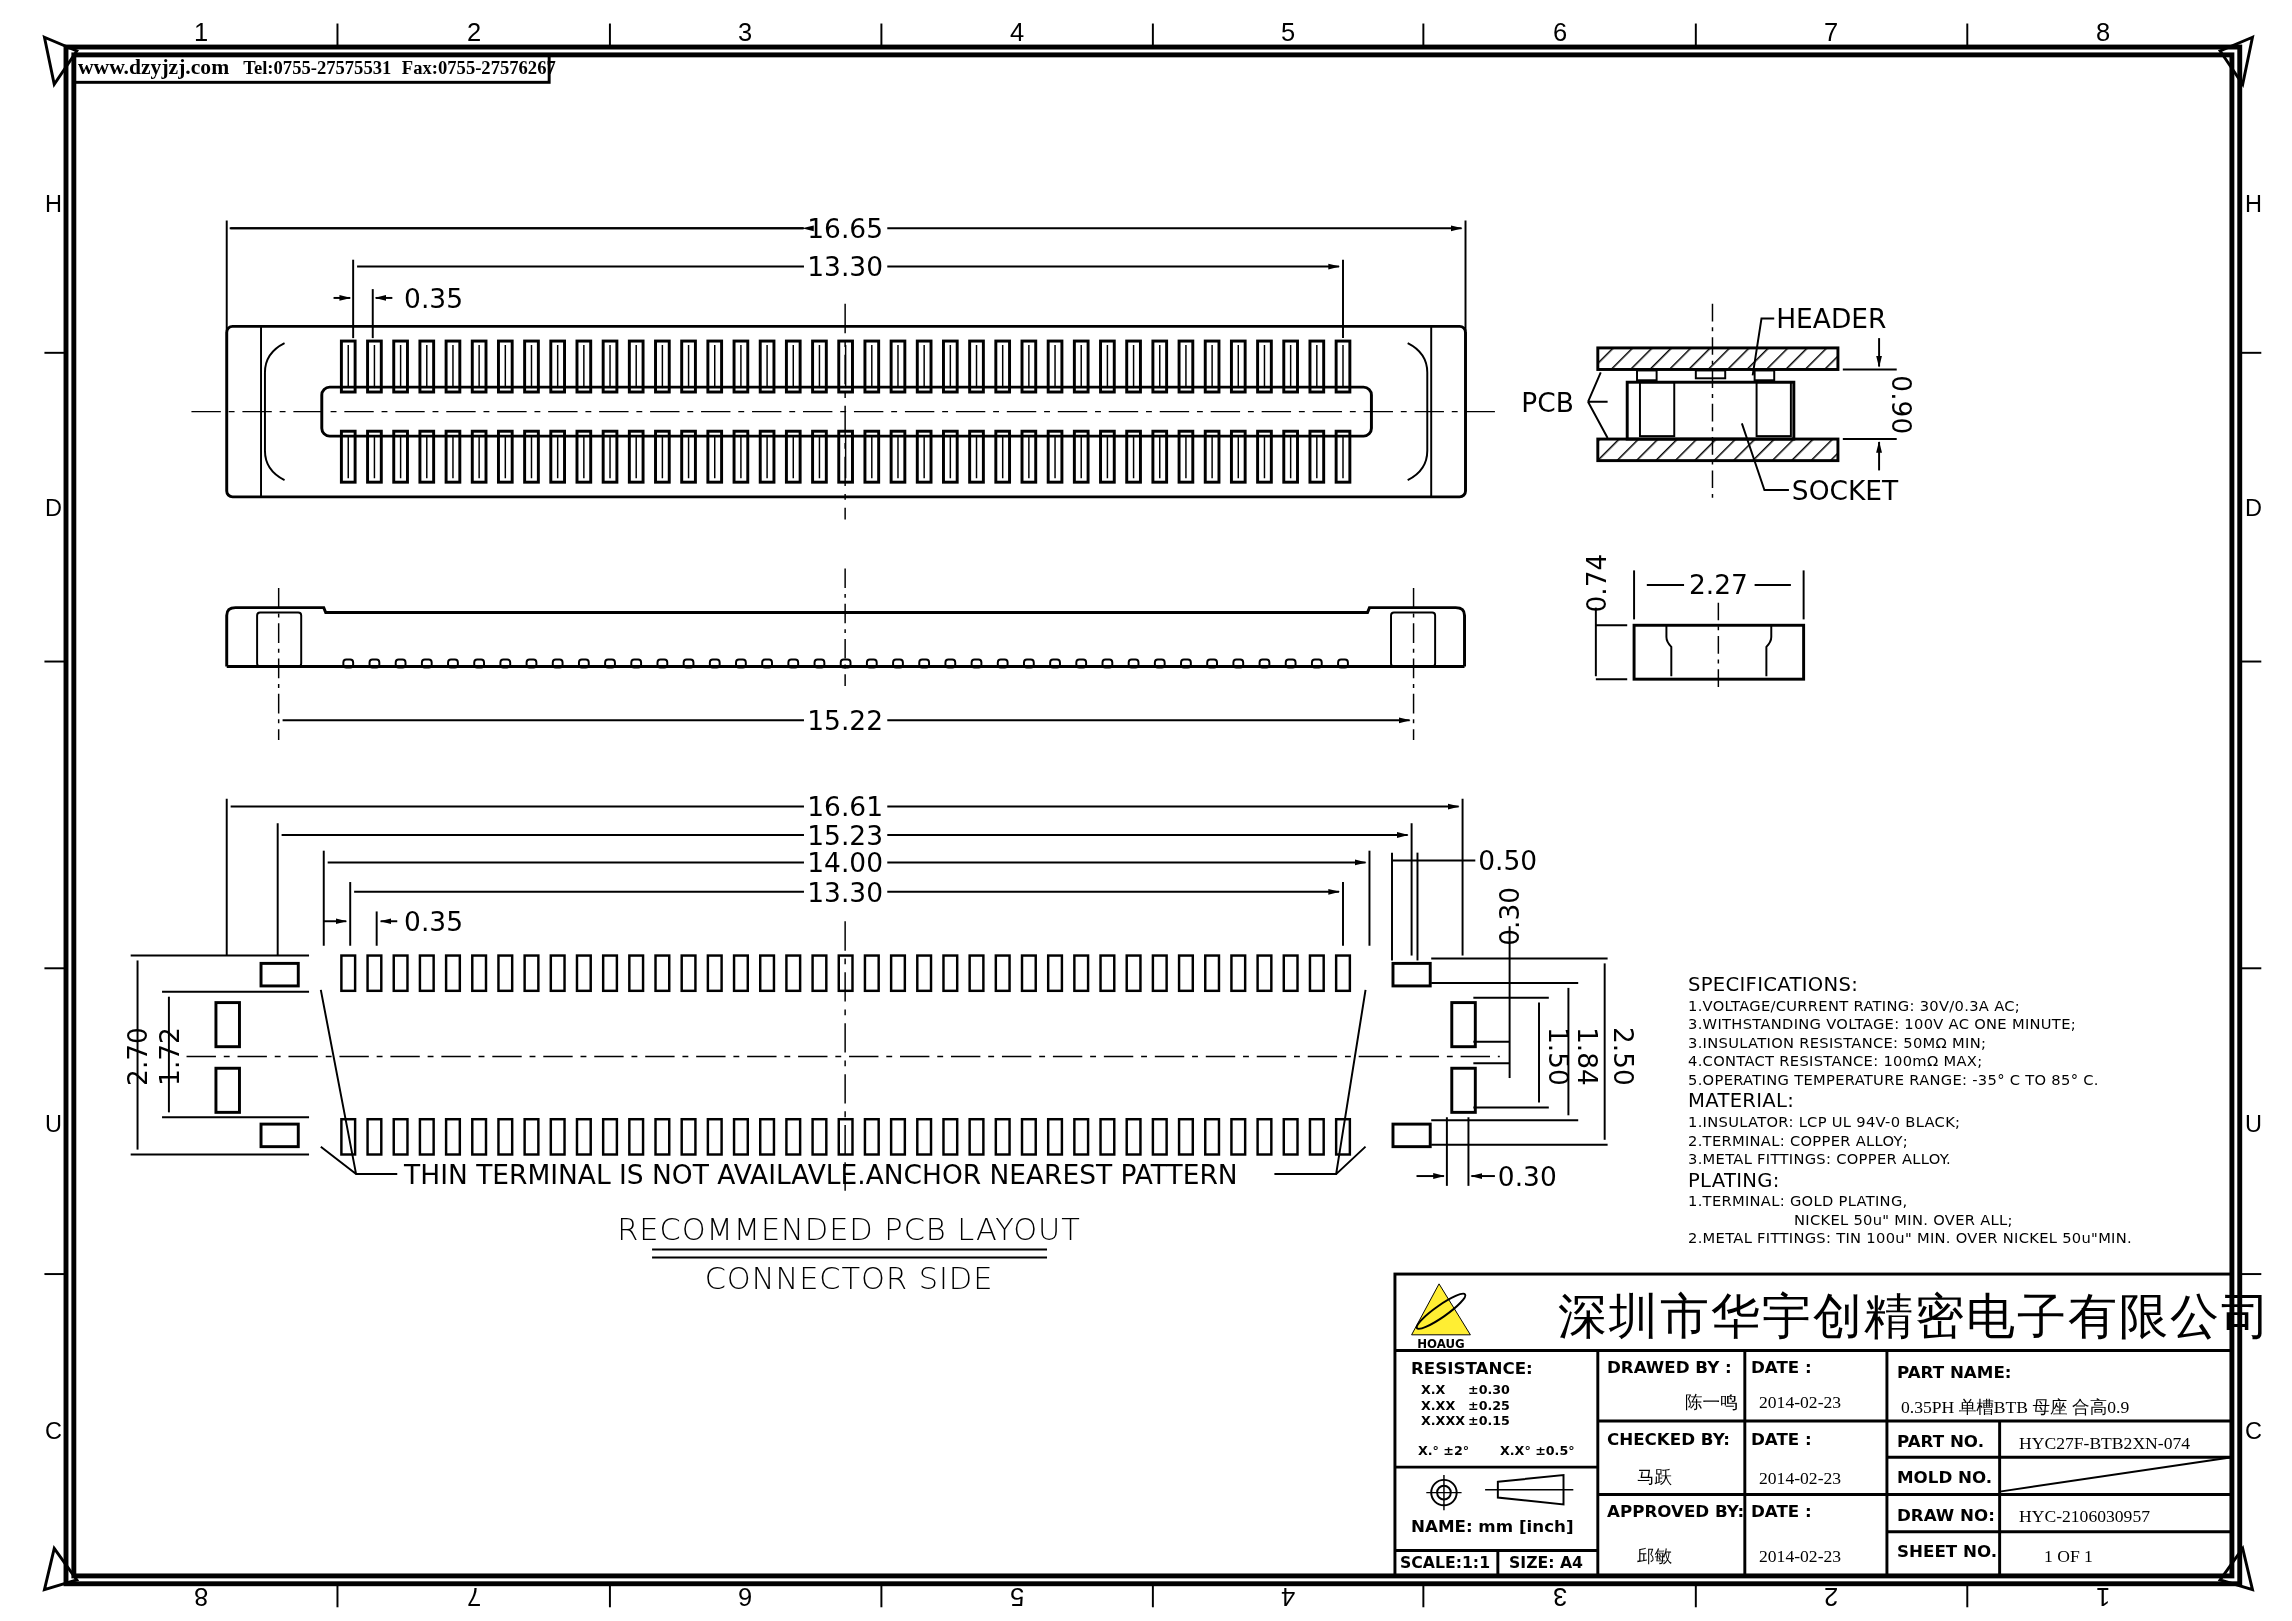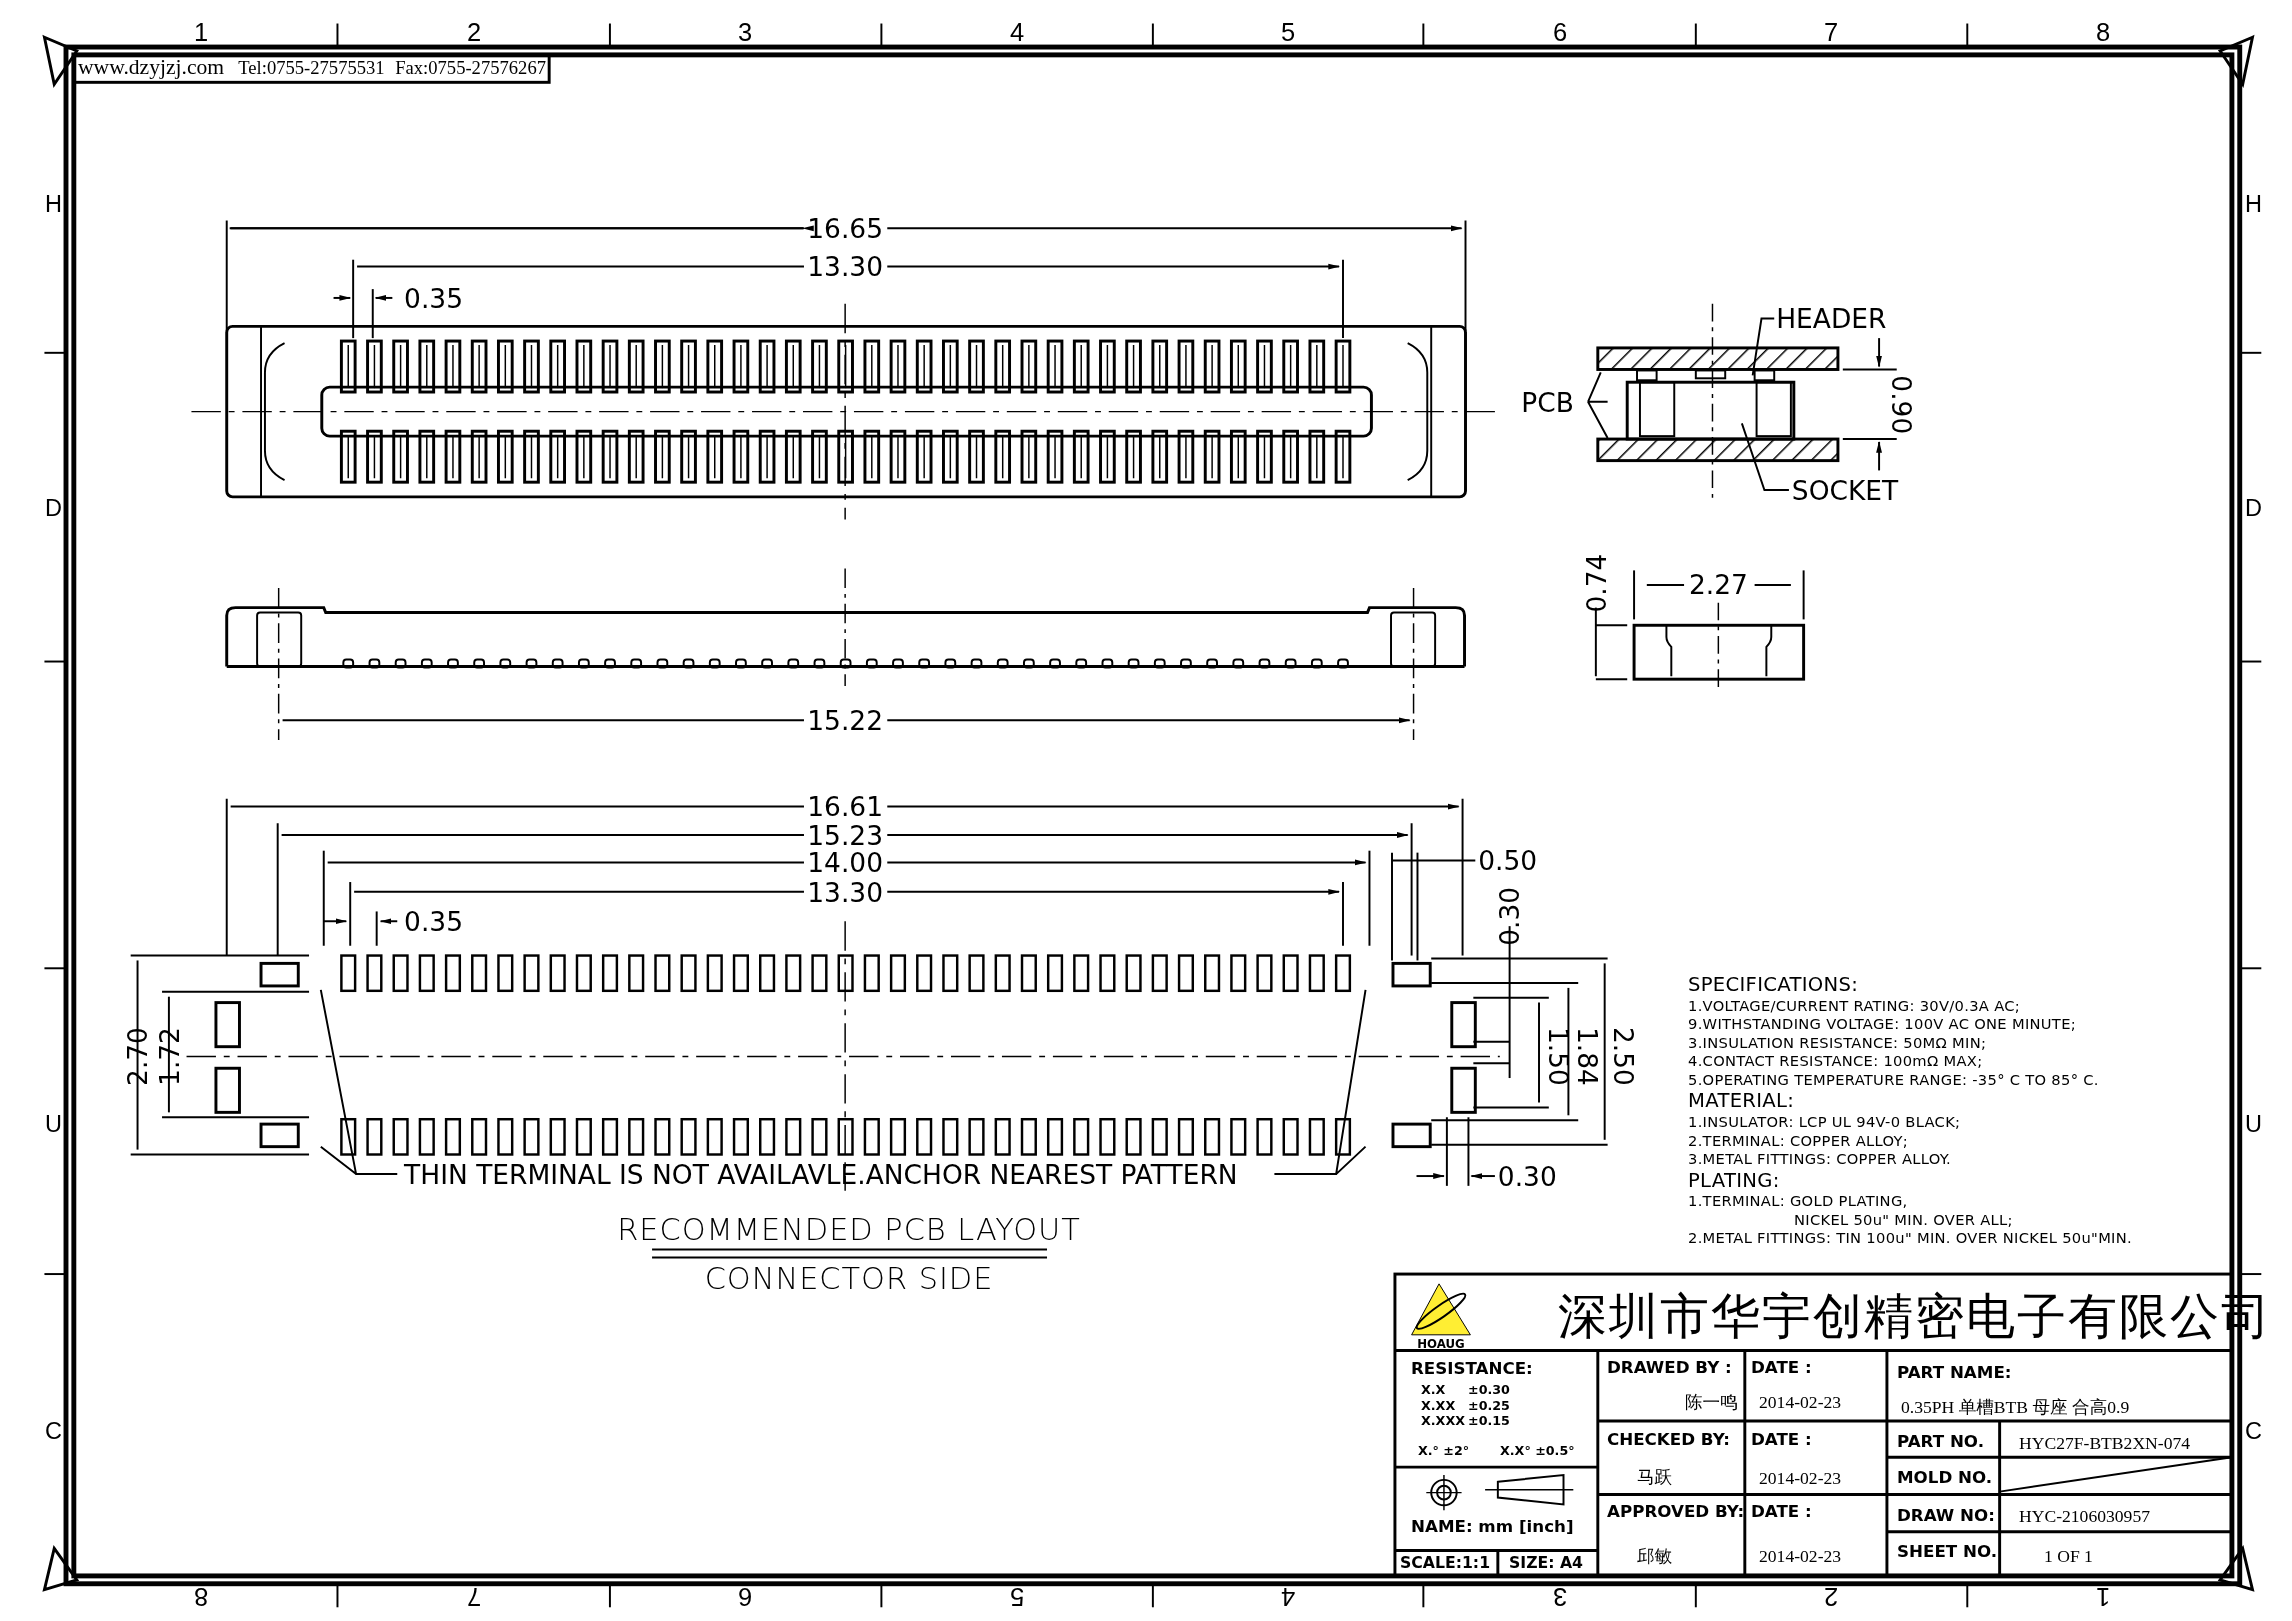--- a/index.html
+++ b/index.html
@@ -1,20 +1,20 @@
 <!DOCTYPE html>
 <html><head>
 <meta charset="utf-8">
 <style>
   html,body{margin:0;padding:0;background:#fff;}
   body{width:2293px;height:1621px;position:relative;overflow:hidden;font-family:"Liberation Sans",sans-serif;color:#000;}
   svg{position:absolute;left:0;top:0;}
   .dim{font-family:"DejaVu Sans",sans-serif;font-size:27px;fill:#000;}
   .abs{position:absolute;white-space:nowrap;}
-  .web{left:78px;top:55px;font-family:"Liberation Serif",serif;font-weight:normal;font-size:18.6px;}
+  .web{left:78px;top:55px;font-family:"Liberation Serif",serif;font-weight:bold;font-size:18.6px;}
   .web .big{font-size:21.6px;margin-right:9.8px;}
   .specs{left:1688px;top:973px;font-family:"DejaVu Sans",sans-serif;font-size:14.7px;line-height:18.6px;letter-spacing:0.3px;}
   .specs .h{font-size:19.6px;line-height:23.5px;}
   .specs .ind{padding-left:106px;}
   .tb{font-family:"DejaVu Sans",sans-serif;font-weight:bold;font-size:16.7px;}
   .tbv{font-family:"Liberation Serif",serif;font-size:17.6px;}
   .company{left:1558px;top:1284px;font-family:"DejaVu Serif",serif;font-size:49px;letter-spacing:2px;}
   .lbl-center{font-family:"DejaVu Sans",sans-serif;font-size:31px;font-weight:300;letter-spacing:1px;}
 </style>
 </head>
@@ -588,21 +588,21 @@
 
 <div class="abs web">
   <span class="big">www.dzyjzj.com</span>
   <span>Tel:0755-27575531</span>
   <span style="margin-left:5.9px;">Fax:0755-27576267</span>
 </div>
 
 <div class="abs specs">
   <div class="h">SPECIFICATIONS:</div>
   <div>1.VOLTAGE/CURRENT RATING: 30V/0.3A AC;</div>
-  <div>9.WITHSTANDING VOLTAGE: 100V AC ONE MINUTE;</div>
+  <div>3.WITHSTANDING VOLTAGE: 100V AC ONE MINUTE;</div>
   <div>3.INSULATION RESISTANCE: 50MΩ MIN;</div>
   <div>4.CONTACT RESISTANCE: 100mΩ MAX;</div>
   <div>5.OPERATING TEMPERATURE RANGE: -35° C TO 85° C.</div>
   <div class="h">MATERIAL:</div>
   <div>1.INSULATOR: LCP UL 94V-0 BLACK;</div>
   <div>2.TERMINAL: COPPER ALLOY;</div>
   <div>3.METAL FITTINGS: COPPER ALLOY.</div>
   <div class="h">PLATING:</div>
   <div>1.TERMINAL: GOLD PLATING,</div>
   <div class="ind">NICKEL 50u" MIN. OVER ALL;</div>

